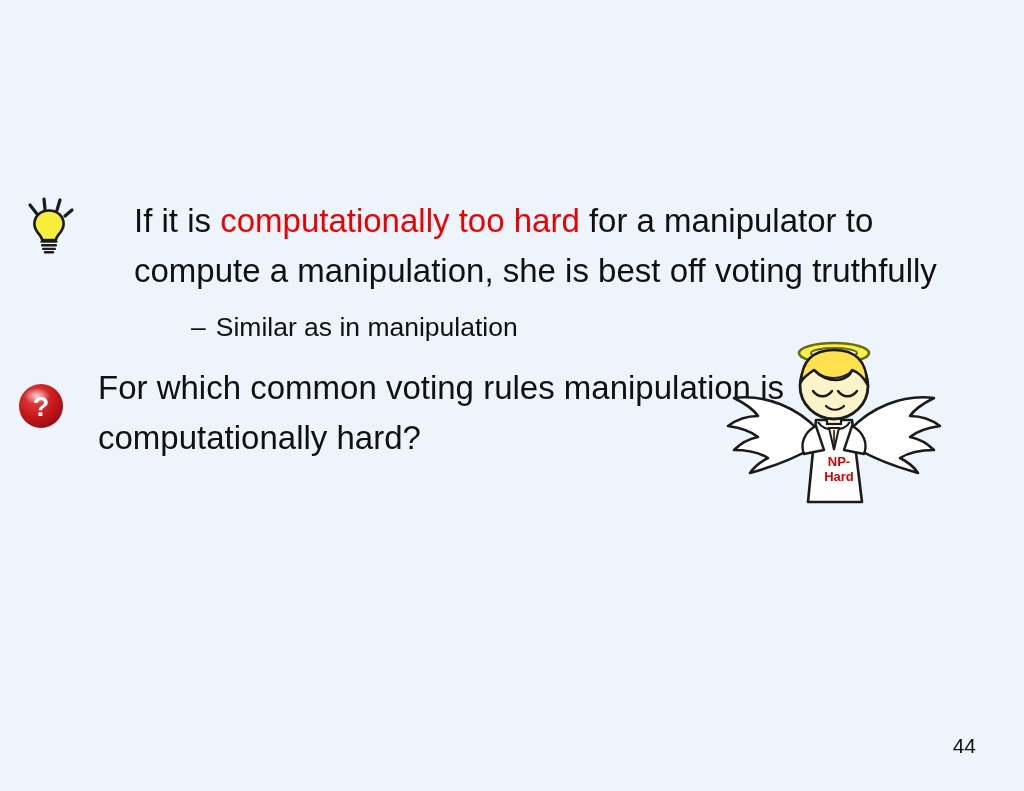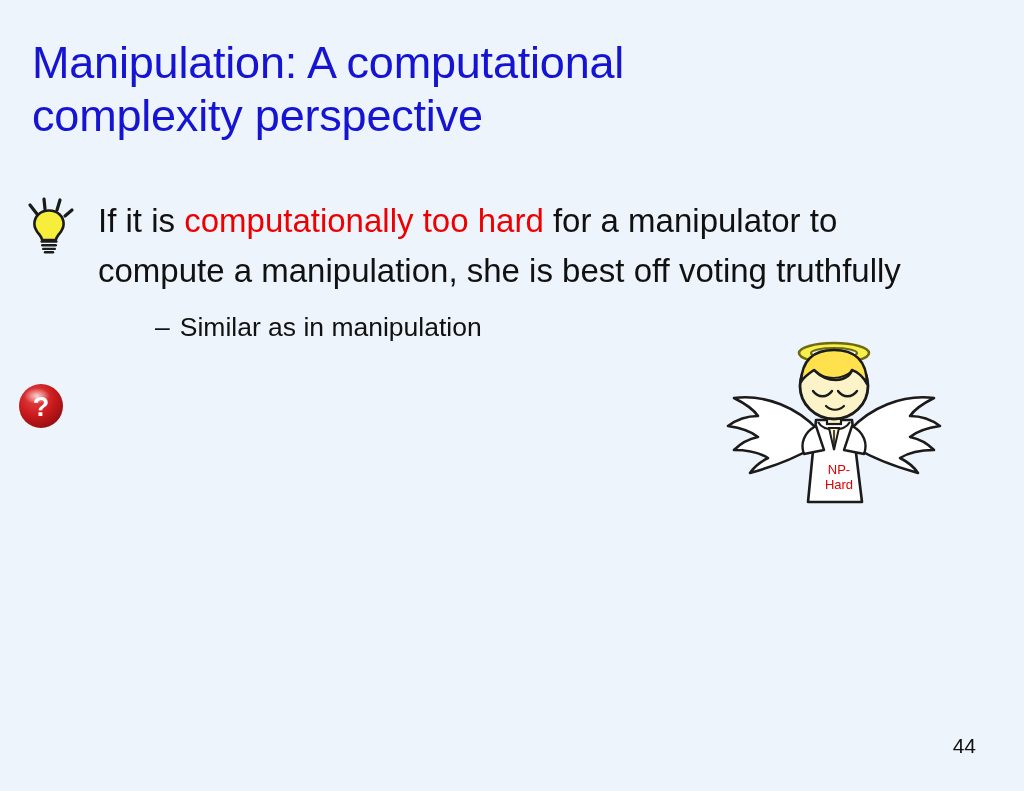--- a/index.html
+++ b/index.html
@@ -69,21 +69,21 @@
     font-size: 26.5px;
     line-height: 40px;
     display: flex;
     gap: 10px;
   }
   .sub-dash {
     display: inline-block;
   }
 
   
-  #bullet-1 { margin-top: 0px; }
+  #bullet-1 { margin-top: 0px; padding-left: 36px; }
   #sub-1 { margin-top: 12px; }
   #bullet-2 { margin-top: 16px; }
 
   
   #pagenum {
     position: absolute;
     right: 48px;
     bottom: 33px;
     font-size: 21px;
     color: #111111;
@@ -100,33 +100,30 @@
   }
   #angel svg { display: block; }
   .nphard-label {
     position: absolute;
     left: 98px;
     top: 116px;
     width: 58px;
     text-align: center;
     color: #dd0000;
     font-size: 13px;
-    font-weight: normal;
+    font-weight: bold;
     line-height: 15px;
     pointer-events: none;
-    margin-top: 8px;
   }
 </style>
 </head>
 <body>
 
 <div id="slide">
 
-  <div id="title">Manipulation: A computational
-complexity perspective</div>
 
   <div id="body">
 
     <div class="bullet" id="bullet-1">
       <div class="bullet-icon">
         <svg viewBox="0 0 62 62" width="62" height="62" aria-hidden="true">
 
           <g stroke="#1b1b1b" stroke-width="3.2" stroke-linecap="round">
             <line x1="12" y1="9" x2="19" y2="18"></line>
             <line x1="26" y1="3" x2="27" y2="13"></line>
@@ -172,20 +169,21 @@
             <radialGradient id="qshine" cx="50%" cy="50%" r="50%">
               <stop offset="0%" stop-color="#ffffff" stop-opacity="0.75"></stop>
               <stop offset="100%" stop-color="#ffffff" stop-opacity="0"></stop>
             </radialGradient>
           </defs>
           <circle cx="29" cy="29" r="22" fill="url(#qgrad)"></circle>
           <ellipse cx="25" cy="19" rx="13" ry="8" fill="url(#qshine)"></ellipse>
           <text x="29" y="39" text-anchor="middle" font-family="Liberation Sans, sans-serif" font-size="27" font-weight="bold" fill="#ffffff">?</text>
         </svg>
       </div>
+      <div class="bullet-text">For which common voting rules manipulation is computationally hard?</div>
     </div>
 
   </div>
 
   <div id="angel">
     <svg viewBox="0 0 244 170" width="244" height="170" aria-hidden="true">
 
       <path d="M106 92
                C 86 70, 54 56, 22 60
                C 34 66, 42 72, 46 78

